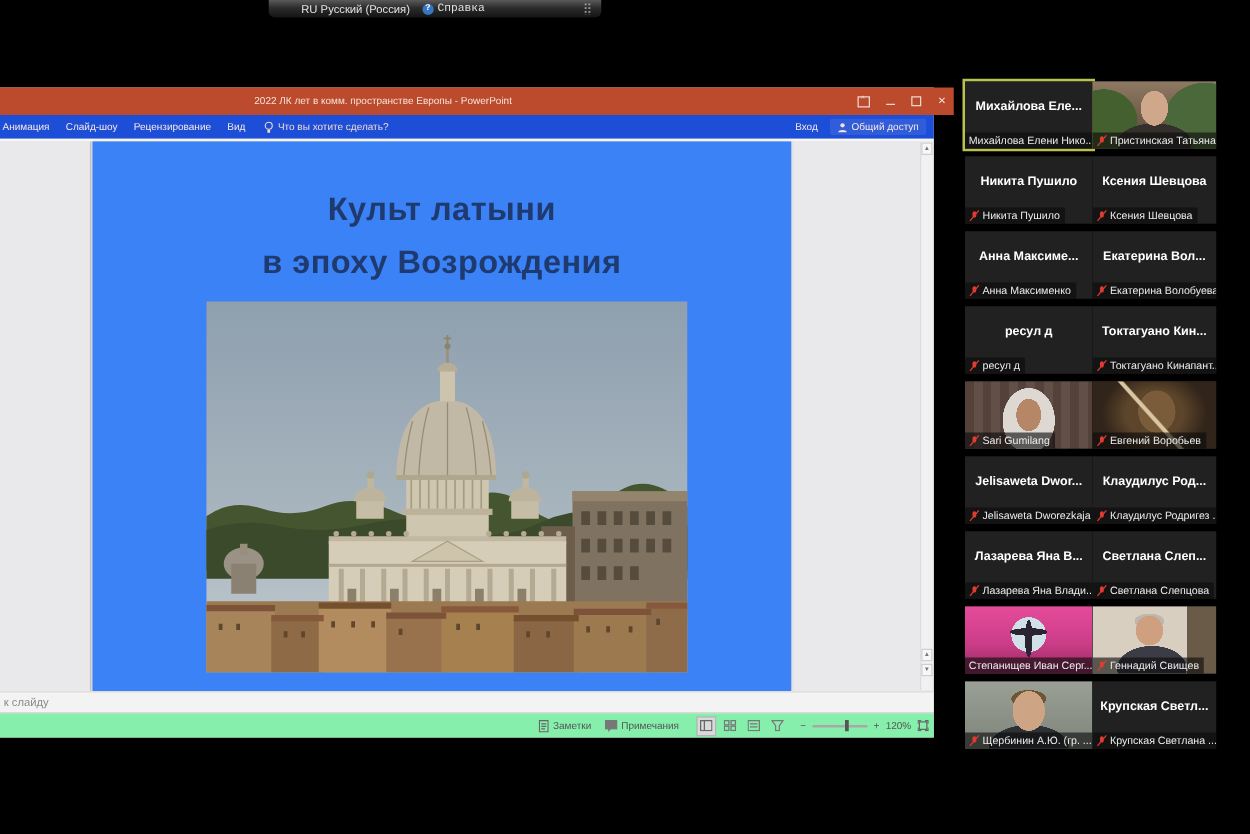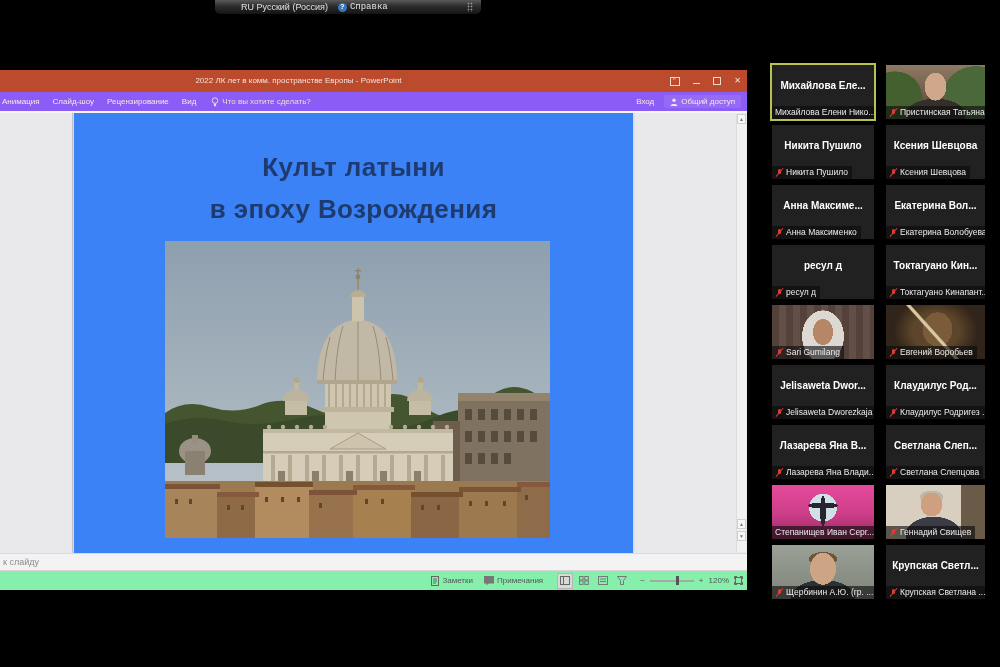--- a/index.html
+++ b/index.html
@@ -16,30 +16,30 @@
   }
   .zoombar .help{display:flex;align-items:center;gap:3px;cursor:default;font-family:Liberation Mono, monospace;}
   .qmark{width:9px;height:9px;border-radius:50%;background:#3577c1;color:#fff;
     font-size:7px;line-height:9px;text-align:center;font-weight:bold;display:inline-block;}
   .zb-spacer{flex:1;}
   .zb-handle{width:6px;height:10px;
     background-image:radial-gradient(circle,#9a9a9a 0.8px,transparent 1.1px);
     background-size:3px 3px;}
   
   .ppt{position:absolute;left:0;top:70px;width:747px;height:520px;background:#e9e9eb;}
-  .titlebar{position:absolute;left:0;top:0;width:747px;height:22px;background:#bc4a2c;}
+  .titlebar{position:absolute;left:0;top:0;width:747px;height:22px;background:#bc4a2c;padding-left:16px;}
   .title-text{position:absolute;left:0;right:150px;top:0;height:22px;line-height:22px;
     text-align:center;font-size:8px;color:#f6e2db;white-space:nowrap;}
   .winctl{position:absolute;right:6px;top:0;height:22px;display:flex;align-items:center;gap:13px;color:#f6e2db;}
   .ic-ribbonopts{width:8px;height:7px;border:1px solid #f0d8d0;position:relative;}
   .ic-ribbonopts::after{content:"^";position:absolute;left:1.5px;top:-1px;font-size:6px;color:#f0d8d0;}
   .ic-min{width:7px;height:1px;background:#f0d8d0;margin-top:4px;}
   .ic-restore{width:6px;height:6px;border:1px solid #f0d8d0;}
   .ic-close{font-size:8px;line-height:8px;}
-  .menubar{position:absolute;left:0;top:22px;width:747px;height:19px;background:#8b5cf6;
+  .menubar{position:absolute;left:0;top:22px;width:747px;height:19px;background:#1d4ed8;
     display:flex;align-items:center;font-size:8px;color:#f8e8e2;}
   .menubar .tab{margin-left:13px;white-space:nowrap;}
   .menubar .tab:first-child{margin-left:2px;}
   .tellme{margin-left:15px;display:flex;align-items:flex-start;gap:3px;color:#f3d9d0;white-space:nowrap;}
   .mb-spacer{flex:1;}
   .signin{margin-right:10px;white-space:nowrap;}
   .sharebtn{margin-right:6px;display:flex;align-items:center;gap:3px;
     background:rgba(255,255,255,0.09);padding:2px 6px;border-radius:2px;white-space:nowrap;}
   .ribbon-edge{position:absolute;left:0;top:41px;width:747px;height:2px;background:#f6f6f6;}
   .content{position:absolute;left:0;top:43px;width:747px;height:440px;background:#e9e9eb;overflow:hidden;}
@@ -62,21 +62,21 @@
     justify-content:flex-end;gap:11px;padding-right:4px;font-size:8px;color:#555;}
   .sb-item{display:flex;align-items:center;gap:3px;white-space:nowrap;}
   .viewicons{display:flex;align-items:center;gap:5px;margin-left:4px;}
   .vicon{display:flex;align-items:center;justify-content:center;width:14px;height:14px;}
   .vicon.sel{background:#d9d9d9;outline:1px solid #b5b5b5;}
   .zoomctl{display:flex;align-items:center;gap:5px;}
   .ztrack{position:relative;width:44px;height:2px;background:#a8a8a8;}
   .zthumb{position:absolute;left:60%;top:-3.5px;width:3px;height:9px;background:#555;}
   
   .panel{position:absolute;left:772px;top:65px;display:grid;
-    grid-template-columns:102px 99px;grid-auto-rows:54px;gap:6px 12px;}
+    grid-template-columns:102px 99px;grid-auto-rows:54px;gap:6px 0;}
   .tile{position:relative;background:#212121;overflow:hidden;}
   .tile.active{box-shadow:0 0 0 2px #b9c24f;}
   .cname{position:absolute;left:0;right:0;top:0;bottom:13px;display:flex;align-items:center;
     justify-content:center;color:#fff;font-weight:bold;font-size:10px;white-space:nowrap;overflow:hidden;}
   .plabel{position:absolute;left:0;bottom:0;display:inline-flex;align-items:center;
     background:rgba(12,12,12,0.62);color:#ececec;font-size:8.5px;line-height:13px;
     padding:0 4px 0 3px;max-width:100%;box-sizing:border-box;white-space:nowrap;overflow:hidden;}
   .mic{position:relative;width:8px;height:11px;margin-right:3px;flex:0 0 auto;display:inline-block;}
   .mic::before{content:"";position:absolute;left:2.5px;top:1.5px;width:3px;height:5.5px;
     background:#e03c31;border-radius:1.5px;}

